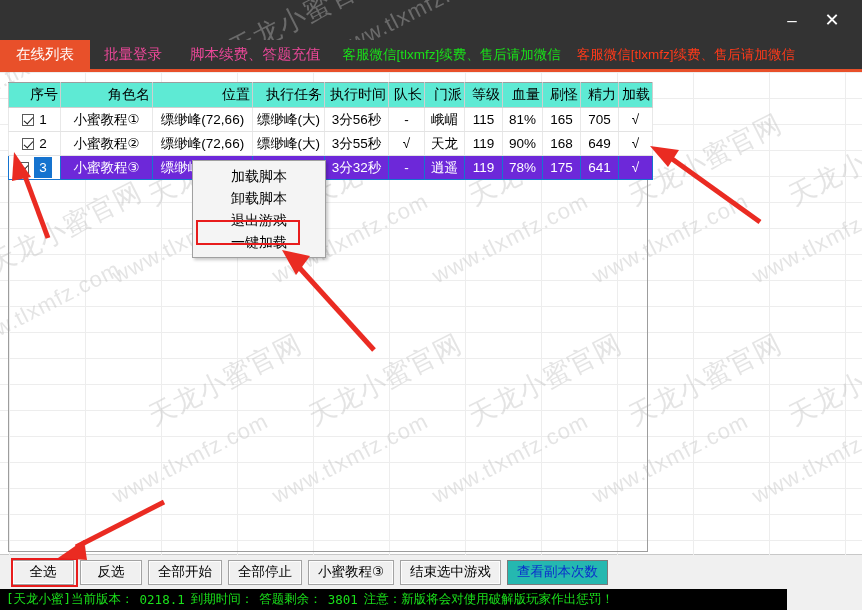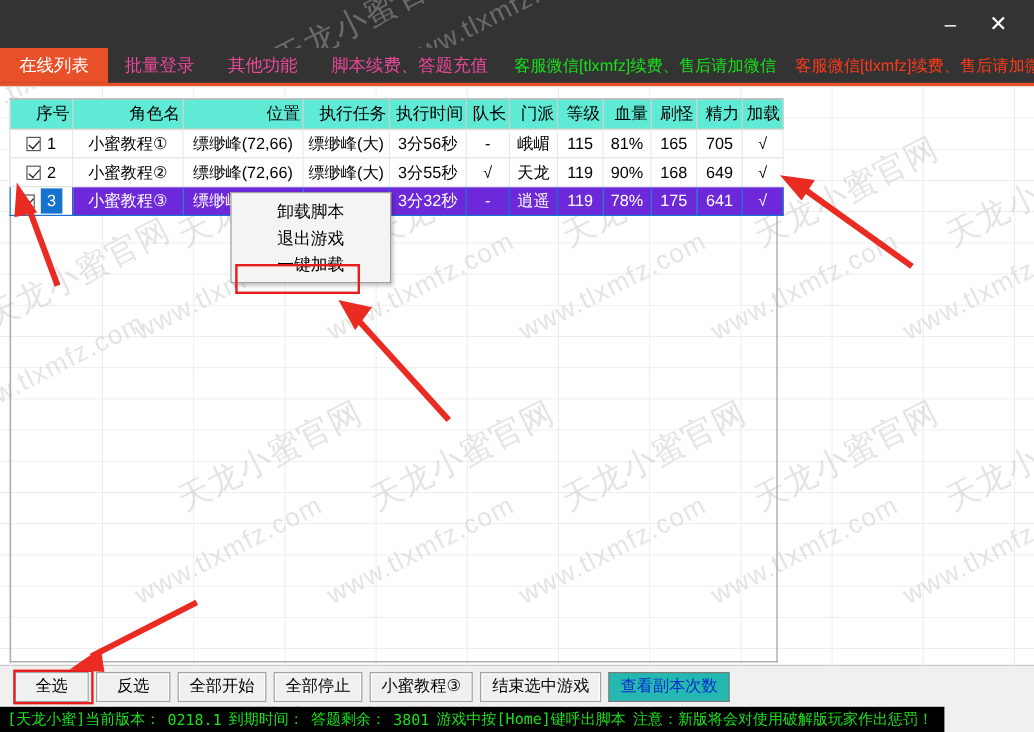--- a/index.html
+++ b/index.html
@@ -170,21 +170,20 @@
     </div>
     <div class="winbtns">
       <div class="winbtn min">–</div>
       <div class="winbtn close">✕</div>
     </div>
   </div>
 
   <div class="tabbar">
     <div class="tab active">在线列表</div>
     <div class="tab plain">批量登录</div>
-    <div class="tab plain">其他功能</div>
     <div class="tab plain">脚本续费、答题充值</div>
     <div class="tab green">客服微信[tlxmfz]续费、售后请加微信</div>
     <div class="tab redish">客服微信[tlxmfz]续费、售后请加微信</div>
   </div>
 
   <div class="content">
     <div class="gridbg"></div>
 
     <div class="wm-layer">
       <div class="wm cn" style="left:-18px;top:178px;">天龙小蜜官网</div>
@@ -292,20 +291,21 @@
       </tbody>
     </table>
 
     <div class="annot">
       <div>点击全选，然后右键角色 点击一键加载 完成手动加载脚本 等待加载完毕</div>
       <div>游戏内按 HOME 呼出脚本 开始正常使用</div>
     </div>
   </div>
 
   <div class="ctxmenu">
+    <div class="ctxitem">加载脚本</div>
     <div class="ctxitem">卸载脚本</div>
     <div class="ctxitem">退出游戏</div>
     <div class="ctxitem">一键加载</div>
   </div>
   <div class="ctx-redbox"></div>
 
   <div class="btnbar">
     <div class="btn">全选</div>
     <div class="btn">反选</div>
     <div class="btn">全部开始</div>
@@ -315,21 +315,20 @@
     <div class="btn teal">查看副本次数</div>
   </div>
   <div class="btn-redbox"></div>
 
   <div class="statusbar">
     <span>[天龙小蜜]当前版本：</span>
     <span>0218.1</span>
     <span class="sb-pad">到期时间：</span>
     <span class="sb-pad">答题剩余：</span>
     <span>3801</span>
-    <span class="sb-pad">游戏中按[Home]键呼出脚本</span>
     <span class="sb-pad">注意：新版将会对使用破解版玩家作出惩罚！</span>
   </div>
 
   <svg class="arrows" viewBox="0 0 862 610">
 
     <g>
       <path d="M48,238 L22,168" stroke="#ea2b22" stroke-width="5" fill="none"></path>
       <path d="M14,152 L31,177 L12,181 Z" fill="#ea2b22"></path>
     </g>
 

